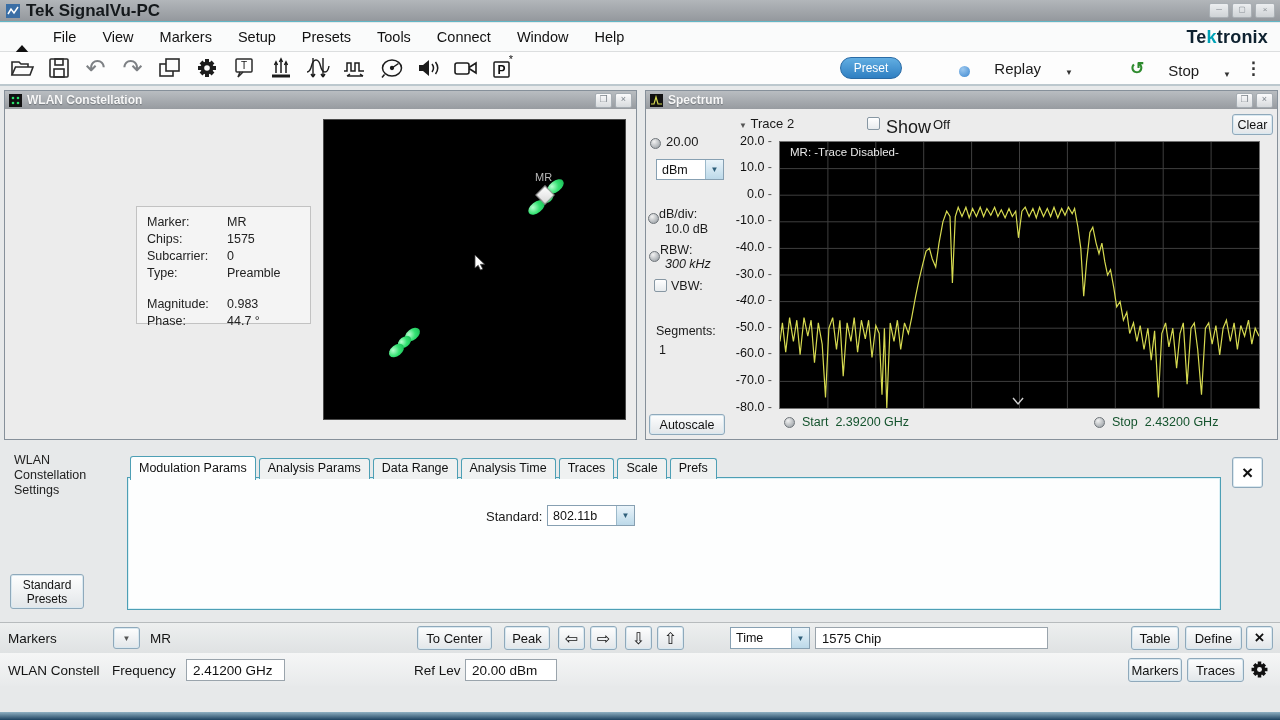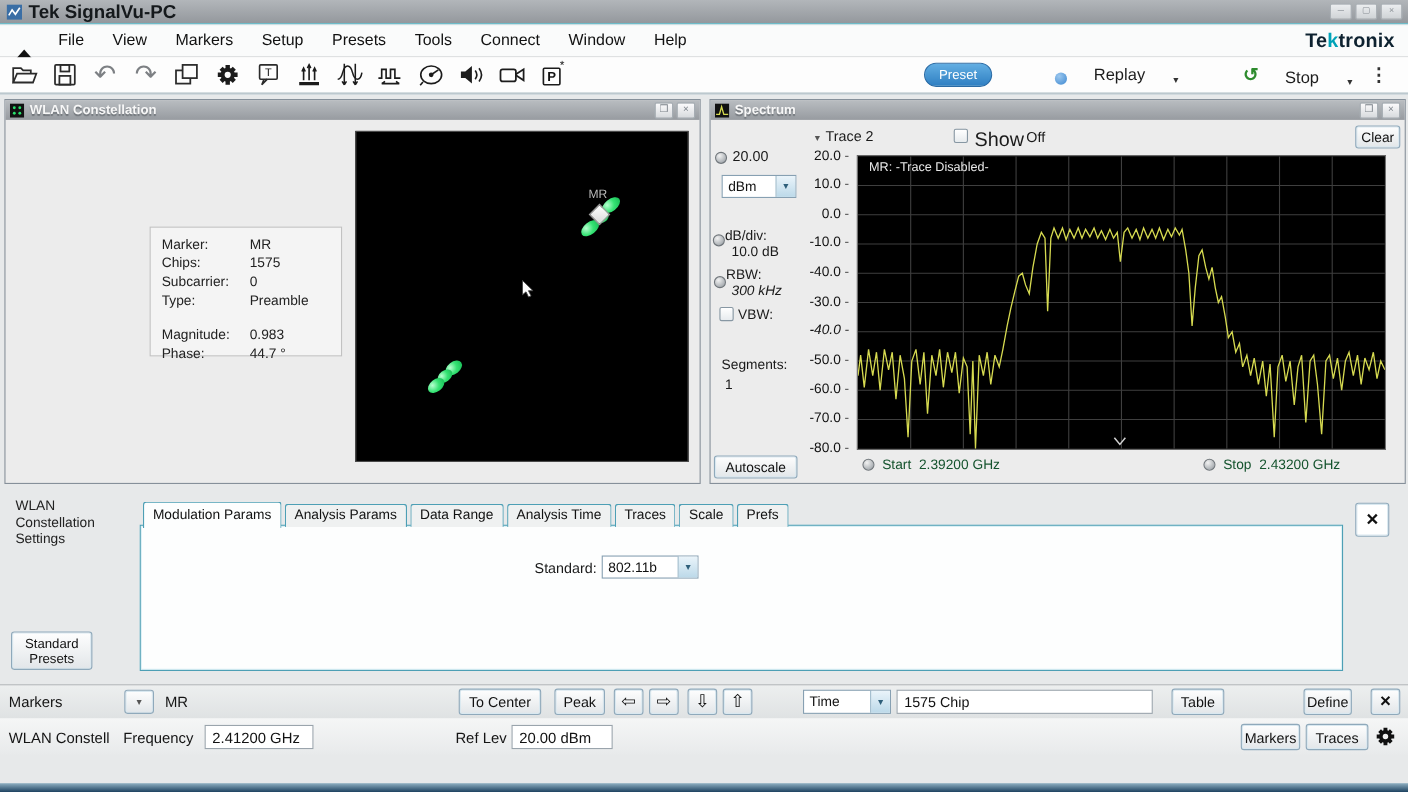--- a/index.html
+++ b/index.html
@@ -409,22 +409,22 @@
     <div class="btn" style="left:504px;top:3px;width:46px;height:24px;">Peak</div>
     <div class="btn" style="left:558px;top:3px;width:27px;height:24px;font-size:16px;">⇦</div>
     <div class="btn" style="left:590px;top:3px;width:27px;height:24px;font-size:16px;">⇨</div>
     <div class="btn" style="left:625px;top:3px;width:27px;height:24px;font-size:16px;">⇩</div>
     <div class="btn" style="left:657px;top:3px;width:27px;height:24px;font-size:16px;">⇧</div>
     <div class="sel" style="left:730px;top:4px;width:80px;height:22px;">
       <span class="val">Time</span>
         <span class="arr">▼</span>
     </div>
     <input class="tinput" style="left: 815px; top: 4px; width: 233px; height: 22px;" value="1575 Chip">
-    <div class="btn" style="left:1065px;top:3px;width:48px;height:24px;">Table</div>
-    <div class="btn" style="left:1185px;top:3px;width:44px;height:24px;">Define</div>
+    <div class="btn" style="left:1131px;top:3px;width:48px;height:24px;">Table</div>
+    <div class="btn" style="left:1185px;top:3px;width:57px;height:24px;">Define</div>
     <div class="btn" style="left:1246px;top:3px;width:27px;height:24px;font-size:17px;font-weight:bold;">×</div>
   </div>
 
   <div class="ctrl-bar">
     <span class="blabel" style="left:8px;top:10px;">WLAN Constell</span>
     <span class="blabel" style="left:112px;top:10px;">Frequency</span>
     <input class="tinput" style="left: 186px; top: 6px; width: 99px; height: 22px; font-size: 13.5px;" value="2.41200 GHz">
     <span class="blabel" style="left:414px;top:10px;">Ref Lev</span>
     <input class="tinput" style="left: 465px; top: 6px; width: 92px; height: 22px; font-size: 13.5px;" value="20.00 dBm">
     <div class="btn" style="left:1128px;top:5px;width:54px;height:24px;">Markers</div>

